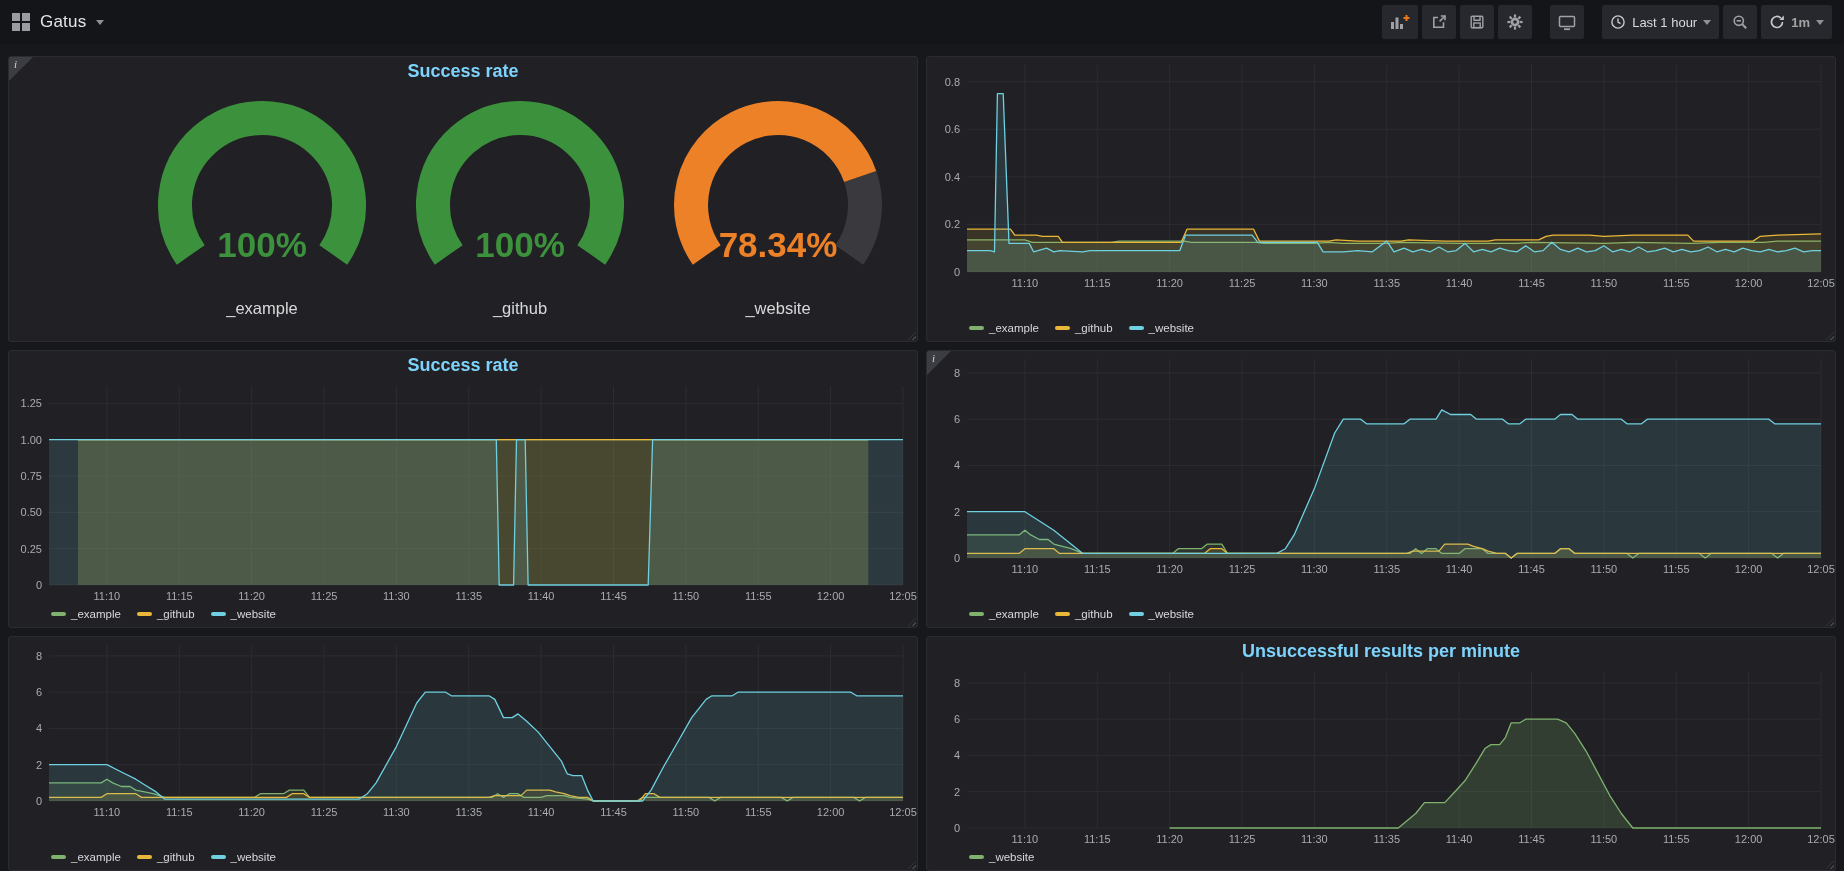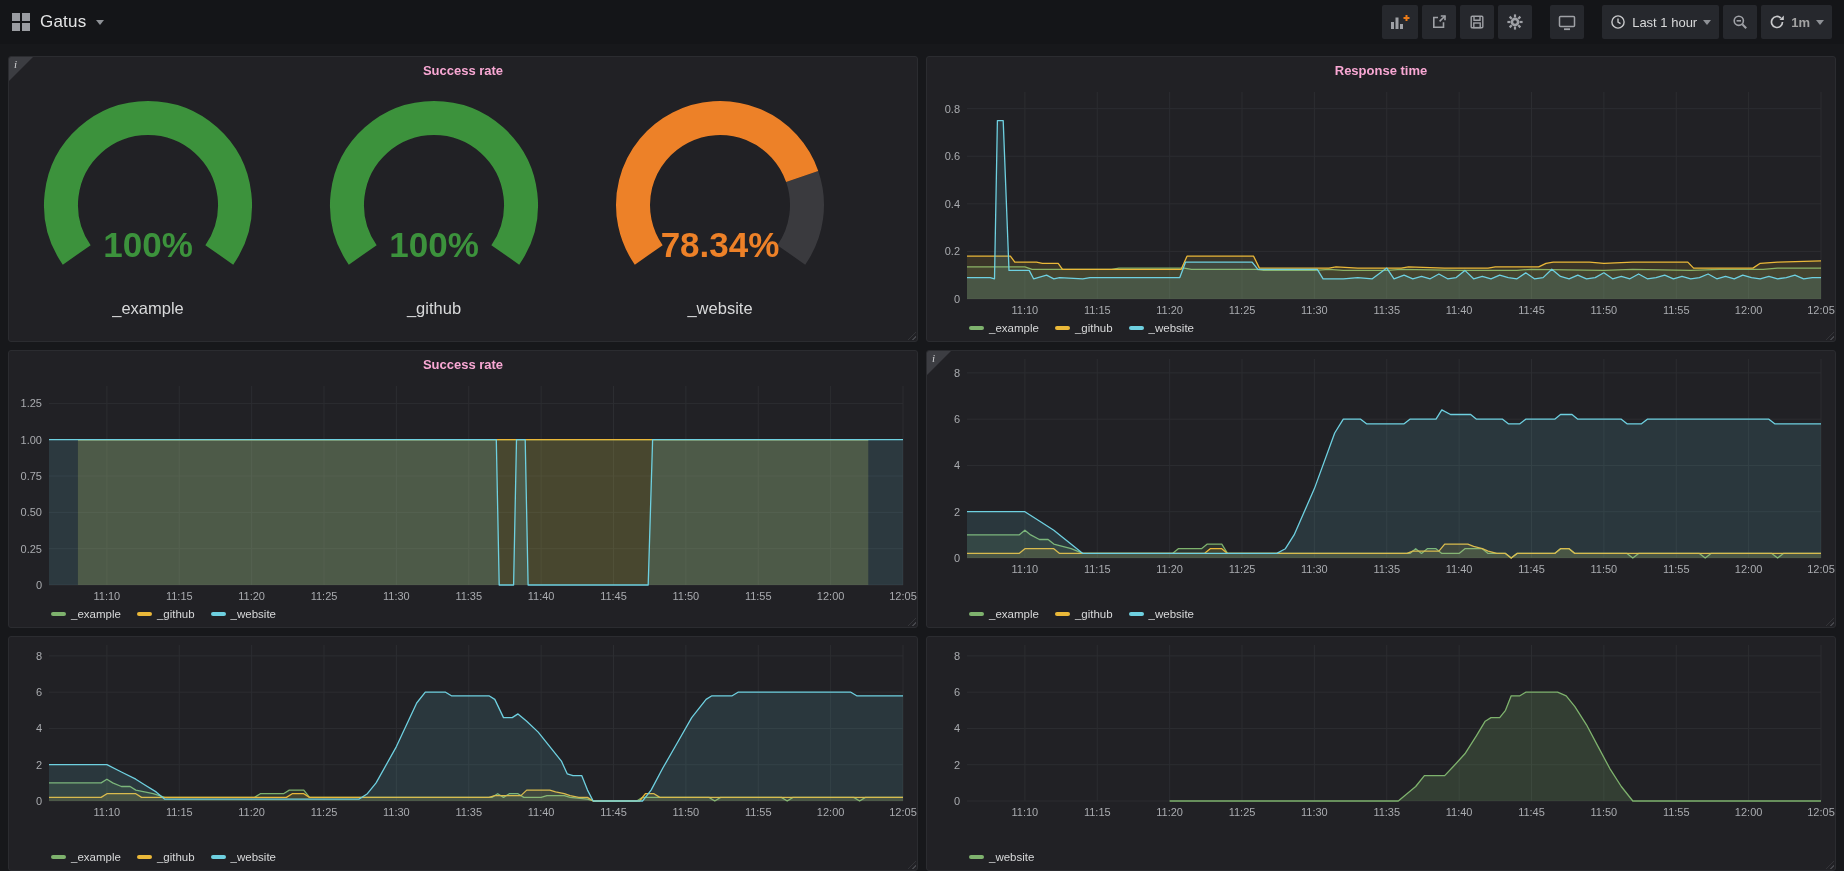--- a/index.html
+++ b/index.html
@@ -20,32 +20,32 @@
   .nav-btn { height:30px; min-width:34px; background:#26282d; border-radius:2px; display:flex; align-items:center; justify-content:center; gap:6px; color:#9fa1a6; margin-left:4px; padding:17px 8px; font-size:13px; cursor:pointer; }
   .nav-btn.gap { margin-left:18px; }
   .nav-btn svg { display:block; }
   .orange { color:#a3a3a3; font-weight:bold; }
   
   .dash { padding:12px 8px 0 8px; display:grid; grid-template-columns:1fr 1fr; grid-template-rows:286px 278px 235px; gap:8px; }
   .panel { background:#212125; border:1px solid #2b2c30; border-radius:3px; position:relative; display:flex; flex-direction:column; overflow:hidden; }
   .panel::after { content:""; position:absolute; right:1px; bottom:1px; width:8px; height:8px;
     background-image:repeating-linear-gradient(-45deg, transparent 0 2px, #45464b 2px 3px);
     clip-path:polygon(100% 0, 100% 100%, 0 100%); }
-  .panel-title { height:27px; line-height:28px; text-align:center; font-size:13px; font-weight:bold; color:#f9a8d4; cursor:pointer; flex:0 0 auto; }
+  .panel-title { height:27px; line-height:28px; text-align:center; font-size:18px; font-weight:bold; color:#7dd3fc; cursor:pointer; flex:0 0 auto; }
   .corner { position:absolute; top:0; left:0; width:0; height:0; border-top:24px solid #3c3d42; border-right:24px solid transparent; z-index:3; cursor:pointer; }
   .corner i { position:absolute; top:-23px; left:5px; font-size:11px; font-style:italic; font-family:"Liberation Serif", serif; color:#d3d4d6; }
   
   .plot { flex:1 1 auto; position:relative; }
   .plot svg { position:absolute; inset:0; }
   svg text { font-family:"Liberation Sans", sans-serif; font-size:11px; fill:#a9abaf; }
   .legend { flex:0 0 22px; display:flex; align-items:center; gap:16px; padding:0 8px 5px 42px; font-size:11.5px; color:#d8d9da; }
   .legend-item { display:flex; align-items:center; gap:5px; cursor:pointer; }
   .swatch { width:15px; height:4px; border-radius:2px; display:inline-block; }
   
-  .gauge-row { flex:1 1 auto; display:flex; align-items:center; justify-content:flex-start; padding:2px 10px 10px 10px;gap:28px; }
+  .gauge-row { flex:1 1 auto; display:flex; align-items:center; justify-content:flex-end; padding:2px 10px 10px 10px; }
   .gauge-cell { display:flex; flex-direction:column; align-items:center; }
   .gauge-label { font-size:16.5px; color:#d8d9da; margin-top:-4px; }
   .gauge-value { font-size:35px; font-weight:bold; }
 </style>
 </head>
 <body>
 
 <header class="navbar">
   <div class="brand-area">
     <span class="apps-grid">
@@ -157,21 +157,20 @@
             <path d="M 211.19 77.46 A 87 87 0 0 1 200.27 155.90" stroke="#3a3a3e" stroke-width="34" fill="none"></path>
             <path d="M 57.73 155.90 A 87 87 0 1 1 211.19 77.46" stroke="#ED8128" stroke-width="34" fill="none"></path>
             <text x="129" y="158" text-anchor="middle" class="gauge-value" style="font-size:35px;font-weight:bold;fill:#ED8128;">78.34%</text>
           </svg>
           <div class="gauge-label">_website</div>
         </div>
       </div>
   </section>
 
   <section class="panel">
-    <div class="panel-title">Response time</div>
     <div class="plot">
         <svg width="908" height="235">
           <defs>
             <clipPath id="clip1">
               <rect x="40" y="7" width="854" height="209"></rect>
             </clipPath>
           </defs>
           <line x1="40" y1="215" x2="894" y2="215" stroke="#2c2d31" stroke-width="1"></line>
           <text x="33" y="219" text-anchor="end" fill="#a9abaf">0</text>
           <line x1="40" y1="167.41379310344826" x2="894" y2="167.41379310344826" stroke="#2c2d31" stroke-width="1"></line>
@@ -436,20 +435,21 @@
           <span>_github</span>
         </span>
         <span class="legend-item">
           <span class="swatch" style="background: rgb(110, 208, 224);"></span>
           <span>_website</span>
         </span>
       </div>
   </section>
 
   <section class="panel">
+    <div class="panel-title">Unsuccessful results per minute</div>
     <div class="plot">
         <svg width="908" height="184">
           <defs>
             <clipPath id="clip5">
               <rect x="40" y="7" width="854" height="158"></rect>
             </clipPath>
           </defs>
           <line x1="40" y1="164" x2="894" y2="164" stroke="#2c2d31" stroke-width="1"></line>
           <text x="33" y="168" text-anchor="end" fill="#a9abaf">0</text>
           <line x1="40" y1="127.72093023255815" x2="894" y2="127.72093023255815" stroke="#2c2d31" stroke-width="1"></line>

